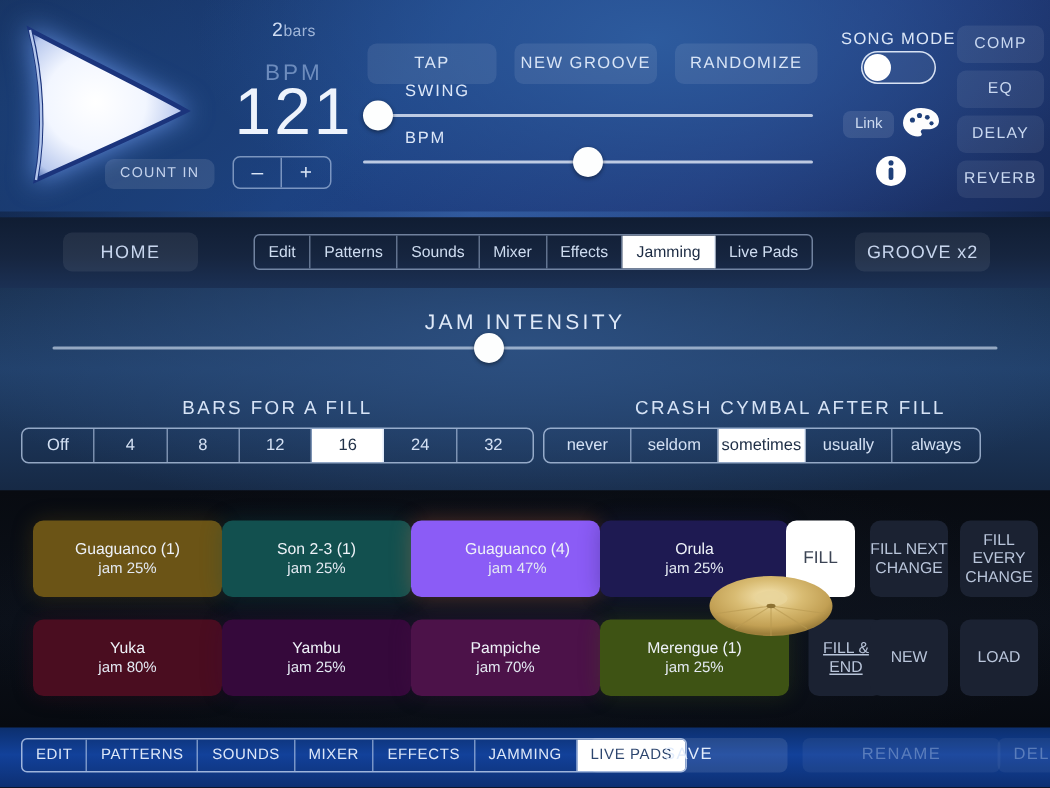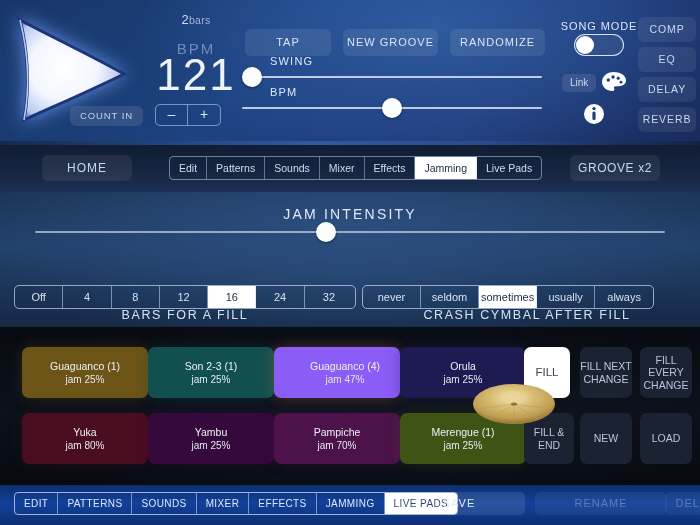--- a/index.html
+++ b/index.html
@@ -161,21 +161,20 @@
   .jam-title {
     position: absolute; left: 0; top: 206px; width: 700px; text-align: center;
     font-size: 14px; letter-spacing: 2.2px; color: #dfe9f8;
   }
   #sl-jam { left: 35px; top: 219px; width: 630px; }
   #sl-jam .track { background: rgba(220,232,248,.62); }
 
   .grp-title {
     position: absolute; font-size: 12.5px; letter-spacing: 1.6px; color: #d6e3f6;
     text-align: center;
-    margin-top: 43px;
   }
   #title-bars  { left: 14px;  top: 265px; width: 342px; }
   #title-crash { left: 362px; top: 265px; width: 330px; }
 
   .seg-group {
     position: absolute; height: 24px; display: flex;
     border: 1px solid rgba(200,218,245,.7); border-radius: 5px; overflow: hidden;
   }
   .seg-group .seg {
     height: 22px; line-height: 22px; text-align: center;
@@ -398,21 +397,21 @@
         <div class="nm">Pampiche</div>
         <div class="jam">jam 70%</div>
       </div>
       <div class="pad sound" style="left: 400px; top: 413px; background: rgb(62, 83, 20); box-shadow: rgba(62, 83, 20, 0.333) 0px 0px 14px;">
         <div class="nm">Merengue (1)</div>
         <div class="jam">jam 25%</div>
       </div>
       <div class="util light" style="left: 524px; top: 347px; width: 46px; height: 51px;">FILL</div>
       <div class="util" style="left: 580px; top: 347px; width: 52px; height: 51px;">FILL NEXT CHANGE</div>
       <div class="util" style="left: 640px; top: 347px; width: 52px; height: 51px;">FILL EVERY CHANGE</div>
-      <div class="util" style="left: 524px; top: 413px; width: 50px; height: 51px;">FILL &amp; END</div>
+      <div class="util" style="left: 539px; top: 413px; width: 50px; height: 51px; text-decoration: underline;">FILL &amp; END</div>
       <div class="util" style="left: 580px; top: 413px; width: 52px; height: 51px;">NEW</div>
       <div class="util" style="left: 640px; top: 413px; width: 52px; height: 51px;">LOAD</div>
     </div>
 
   <div class="cymbal">
     <svg width="84" height="55" viewBox="0 0 84 55">
       <defs>
         <radialGradient id="cymGrad" cx="48%" cy="34%" r="62%">
           <stop offset="0%" stop-color="#f6e6b4"></stop>
           <stop offset="45%" stop-color="#d8bb72"></stop>

